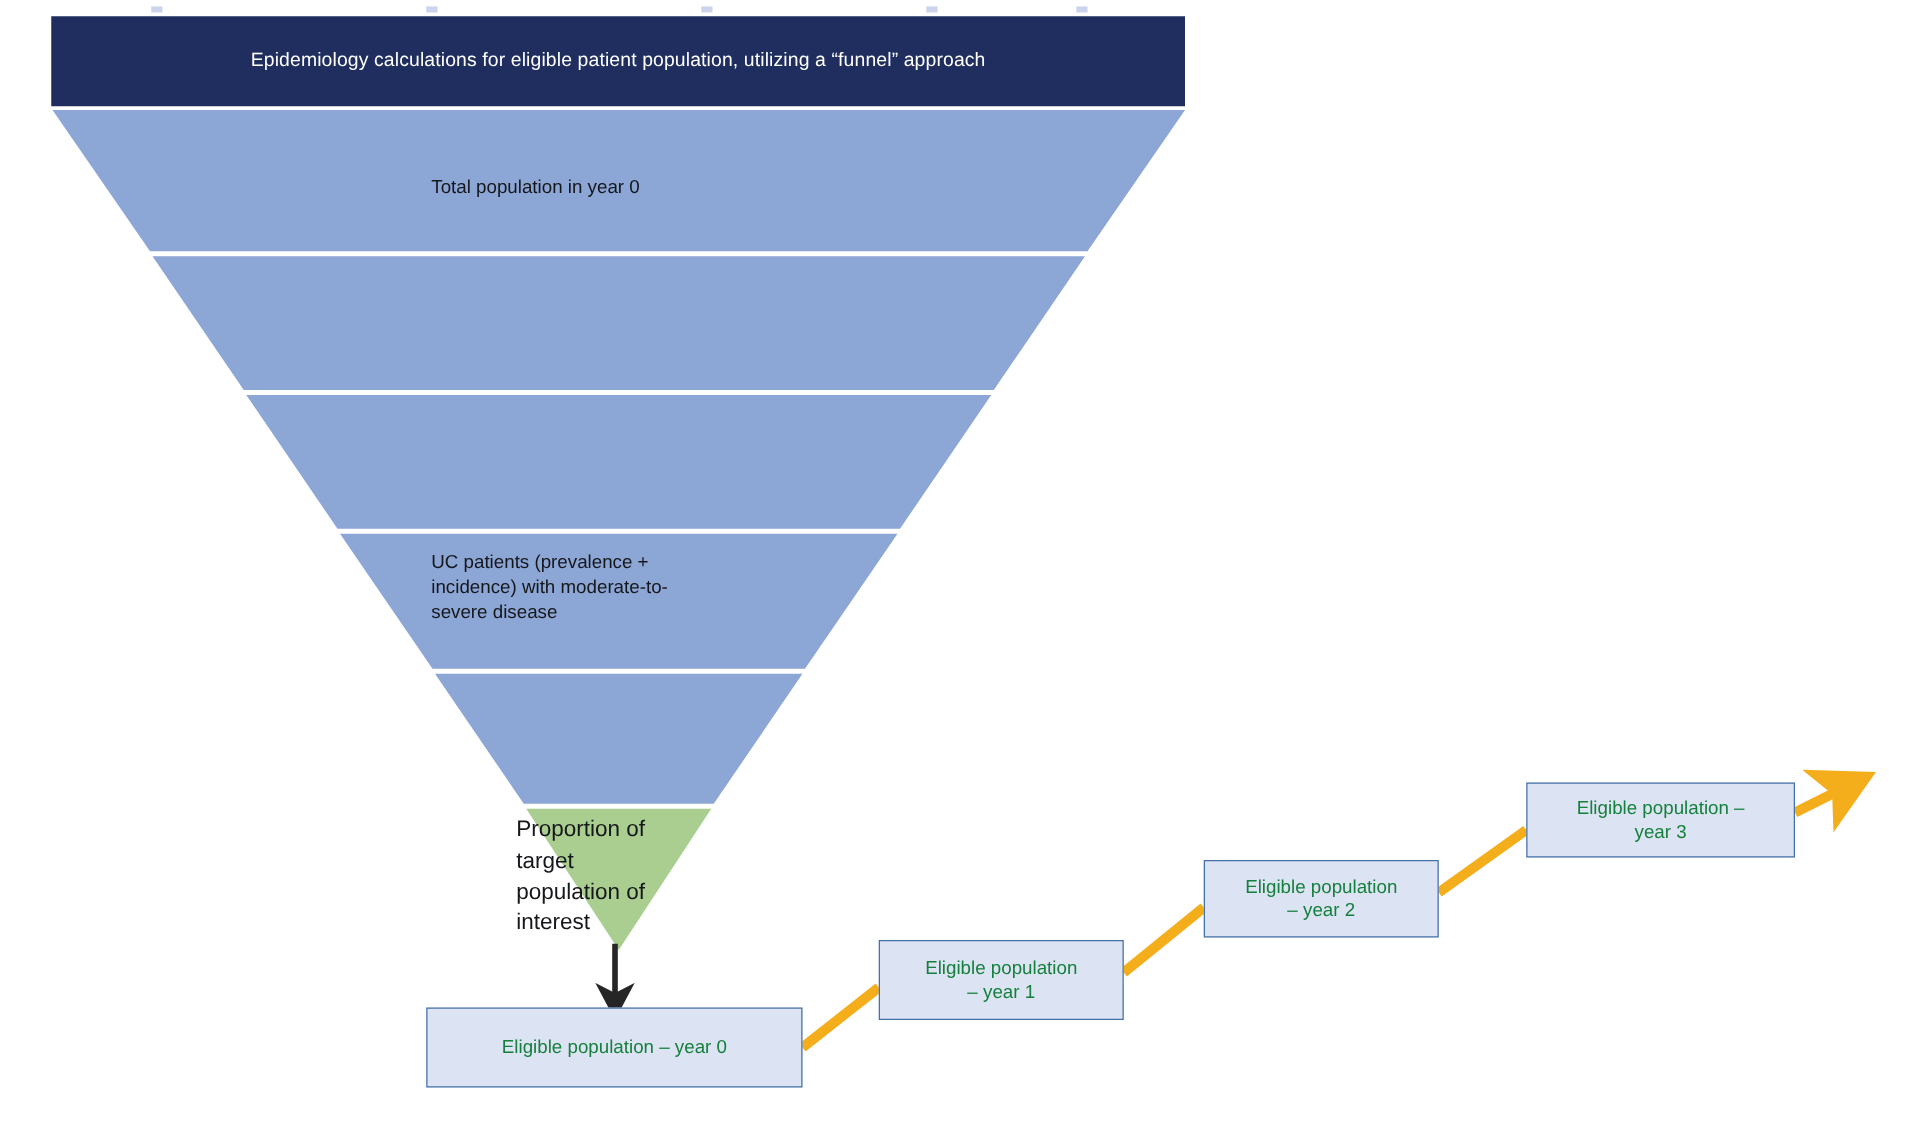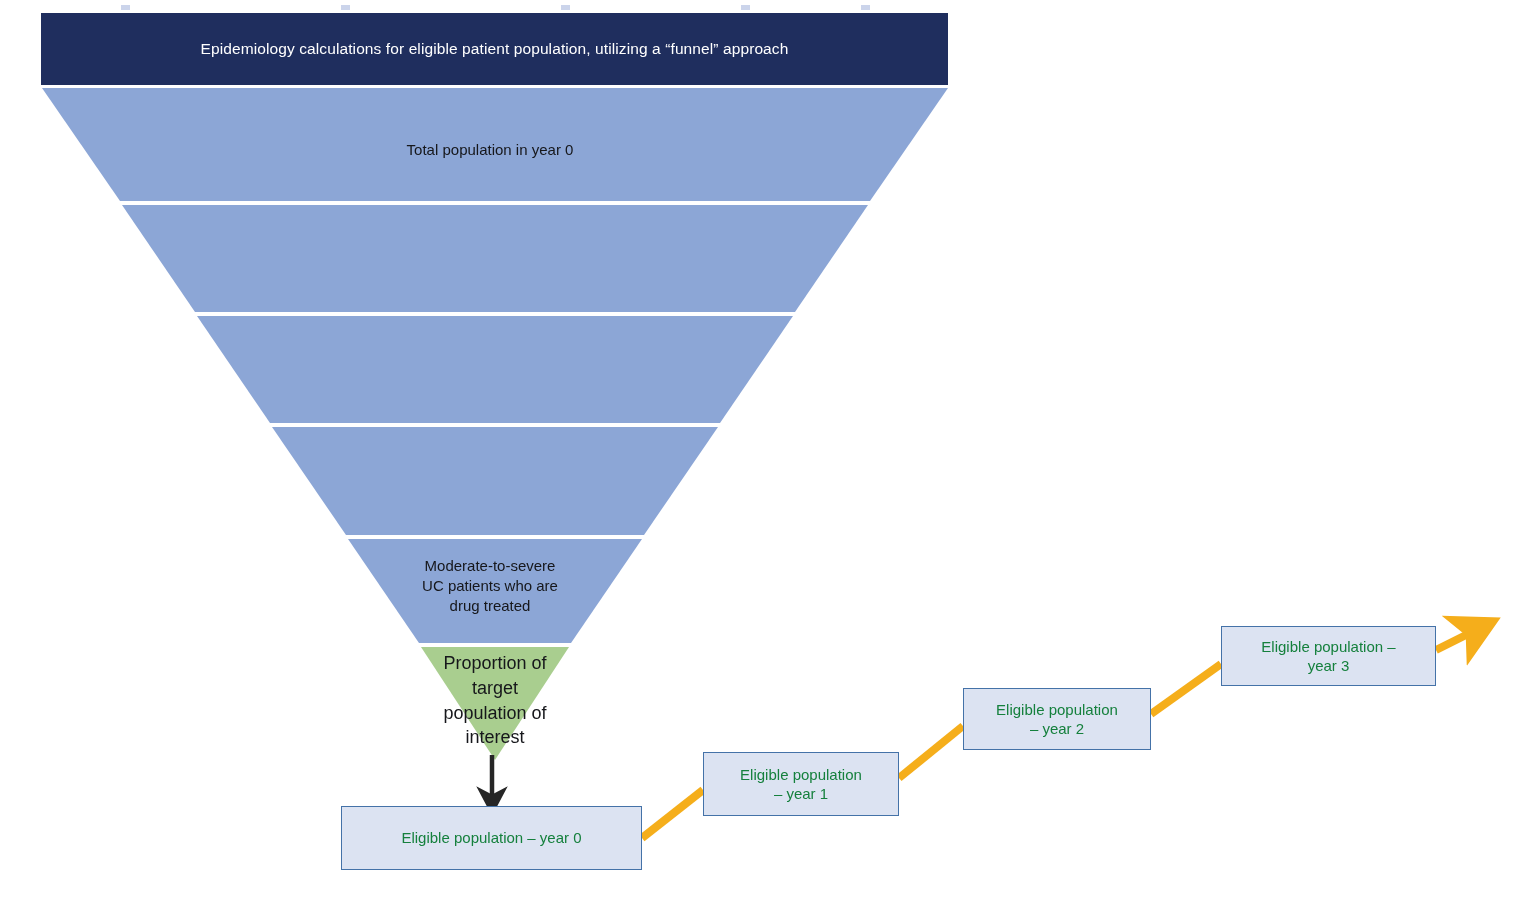--- a/index.html
+++ b/index.html
@@ -61,21 +61,20 @@
     position: absolute;
     top: 0;
     width: 9px;
     height: 5px;
     background: #b9c6e4;
     opacity: .75;
   }
   
   .funnel-label {
     position: absolute;
-    text-align: center;
     color: #16171b;
     font-family: "Liberation Sans", sans-serif;
     font-size: 15px;
     line-height: 1.32;
     white-space: pre-line;
     pointer-events: none;
   }
   .funnel-label.tip {
     font-size: 18px;
     line-height: 1.38;
@@ -146,24 +145,24 @@
     <path d="M 642,838 L 703,790" fill="none" stroke="#F5AE1B" stroke-width="8" stroke-linecap="butt"></path>
     <path d="M 899,778 L 963,726" fill="none" stroke="#F5AE1B" stroke-width="8" stroke-linecap="butt"></path>
     <path d="M 1151,714 L 1221,664" fill="none" stroke="#F5AE1B" stroke-width="8" stroke-linecap="butt"></path>
     <path d="M 1436,650 L 1470,633" fill="none" stroke="#F5AE1B" stroke-width="8" stroke-linecap="butt" marker-end="url(#orange-head)"></path>
   </svg>
 
   <div class="funnel-label" id="lbl-0" style="left:345px; top:140px; width:290px;">Total population  in year 0</div>
 
 
 
+  <div class="funnel-label" id="lbl-3" style="left:345px; top:440px; width:290px;">UC patients (prevalence +
+incidence) with moderate-to-
+severe disease</div>
 
-  <div class="funnel-label" id="lbl-4" style="left:371px; top:556px; width:238px;">Moderate-to-severe
-UC patients who are
-drug treated</div>
 
   <div class="funnel-label tip" id="lbl-5" style="left:413px; top:651px; width:164px;">Proportion  of
 target
 population of
 interest</div>
 
   <div class="ybox" id="box-year0">Eligible population – year 0</div>
 
   <div class="ybox" id="box-year1">Eligible population
 – year 1</div>

